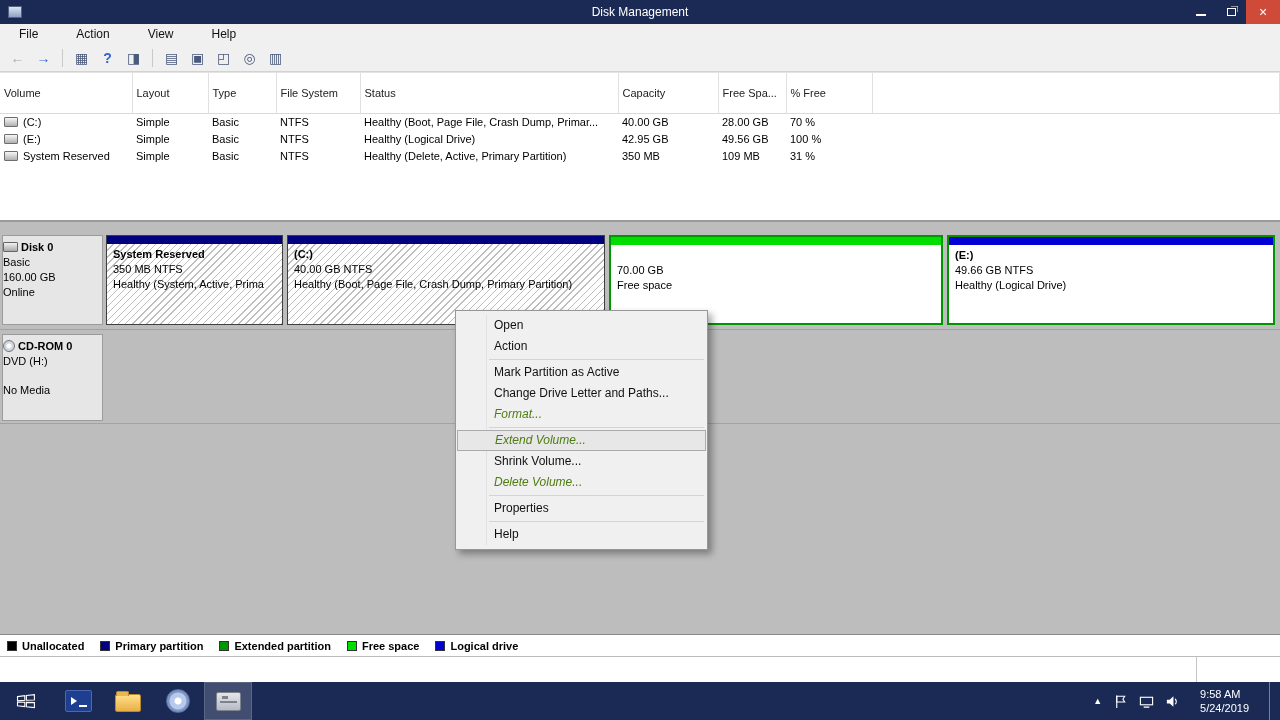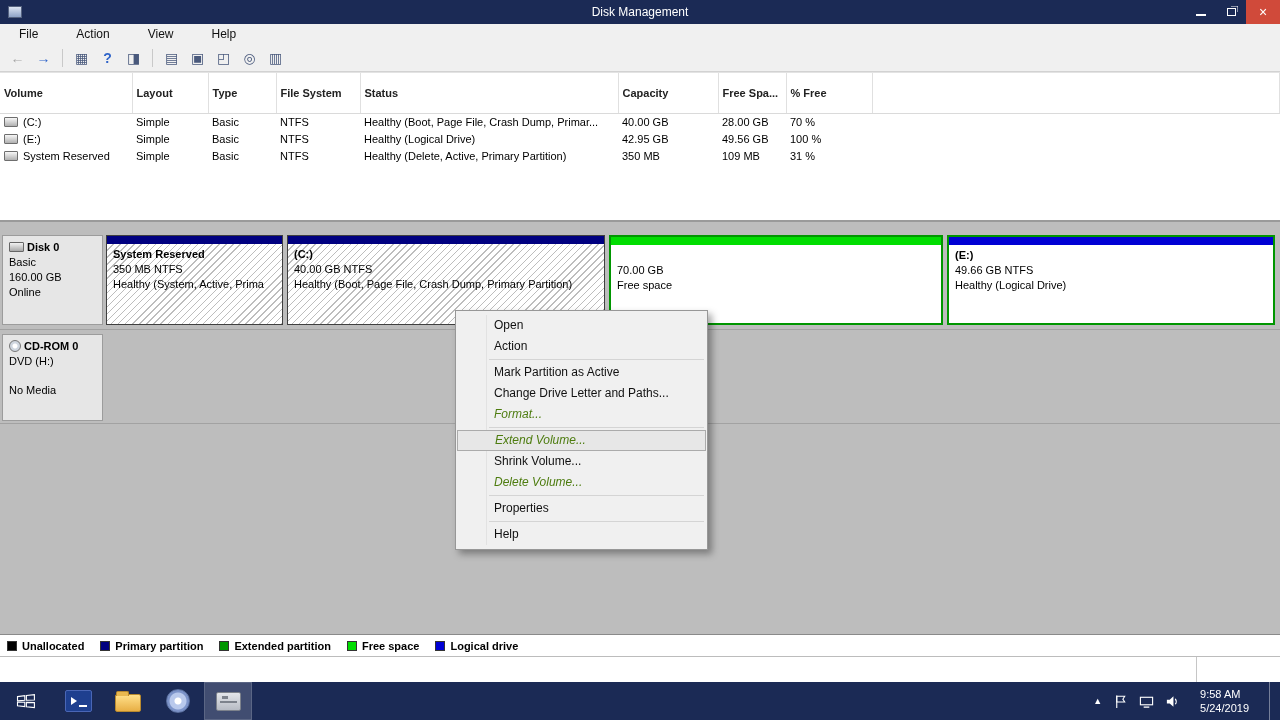--- a/index.html
+++ b/index.html
@@ -22,32 +22,32 @@
   .menu-item { padding:2px 19px; }
   .toolbar { position:absolute; top:44px; left:0; right:0; height:28px; background:#f0f0f0; border-bottom:1px solid #d2d2d2; display:flex; align-items:center; gap:3px; padding-left:6px; }
   .tb-icon { width:23px; height:22px; display:flex; align-items:center; justify-content:center; font-size:14px; color:#49597c; }
   .tb-icon.disabled { color:#a7a7a7; }
   .tb-icon.accent { color:#2f64c9; font-weight:bold; }
   .tb-sep { width:1px; height:18px; background:#c9c9c9; margin:0 4px; }
 
   
   .list-pane { position:absolute; top:72px; left:0; right:0; height:150px; background:#fff; border-top:1px solid #e3e3e3; border-bottom:2px solid #9a9a9a; overflow:hidden; }
   table { border-collapse:collapse; width:100%; table-layout:fixed; }
-  th { font-weight:bold; text-align:left; font-size:11px; color:#222; padding:14px 4px; height:19px; border-right:1px solid #e0e0e0; border-bottom:1px solid #dadada; white-space:nowrap; overflow:hidden; }
+  th { font-weight:normal; text-align:left; font-size:11px; color:#222; padding:14px 4px; height:19px; border-right:1px solid #e0e0e0; border-bottom:1px solid #dadada; white-space:nowrap; overflow:hidden; }
   td { font-size:11px; color:#000; padding:1px 4px; height:17px; white-space:nowrap; overflow:hidden; }
   .drv { display:inline-block; width:14px; height:10px; margin-right:5px; vertical-align:-1px; background:linear-gradient(#f7f7f7,#b0b0b0); border:1px solid #6e6e6e; border-radius:1px; }
 
   
   .graphic-pane { position:absolute; top:222px; left:0; right:0; height:412px; background:#bdbdbd; }
   .row-sep { position:absolute; left:0; right:0; height:1px; background:#a2a2a2; }
   .row-sep.s1 { top:107px; } .row-sep.s2 { top:201px; }
   .disk-row { position:absolute; left:2px; right:5px; }
   .disk-row.d0 { top:13px; height:90px; }
   .disk-row.d1 { top:112px; height:87px; }
-  .disk-label { position:absolute; left:0; top:0; width:101px; height:100%; background:#e6e6e6; border:1px solid #9c9c9c; padding:4px 6px; font-size:11px; line-height:15px; color:#000; }
+  .disk-label { position:absolute; left:0; top:0; width:101px; height:100%; background:#e6e6e6; border:1px solid #9c9c9c; padding:4px 0; font-size:11px; line-height:15px; color:#000; }
   .disk-label .dname { font-weight:bold; }
   .disk-ic { display:inline-block; width:15px; height:10px; margin-right:3px; vertical-align:-1px; background:linear-gradient(#f2f2f2,#a8a8a8); border:1px solid #666; border-radius:1px; }
   .cd-ic { display:inline-block; width:12px; height:12px; margin-right:3px; vertical-align:-2px; border-radius:50%; border:1px solid #777; background:radial-gradient(circle at 50% 50%, #fff 0 2px, #cfd6df 3px 5px, #9aa3ad 6px); }
   .status-gap { margin-top:14px; }
 
   .parts { position:absolute; left:104px; right:0; top:0; height:100%; display:flex; gap:4px; }
   .partition { position:relative; background:#fff; border:1px solid #3f3f3f; overflow:hidden; }
   .partition .strip { height:8px; }
   .p-body { padding:3px 6px; font-size:11px; line-height:15px; height:calc(100% - 8px); }
   .p-body .pname { font-weight:bold; min-height:15px; }

